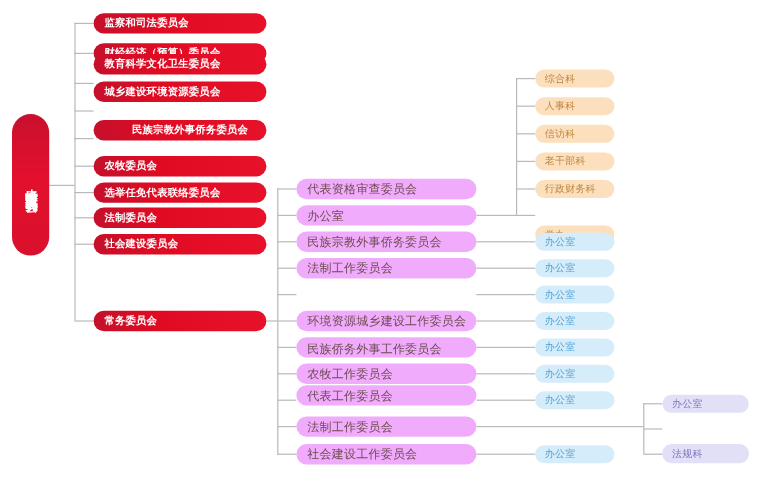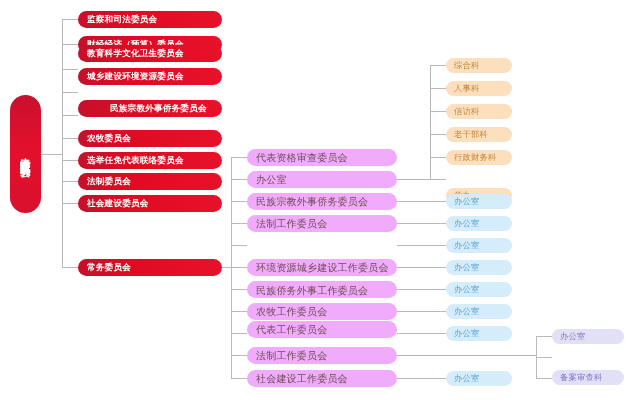--- a/index.html
+++ b/index.html
@@ -261,14 +261,17 @@
   <div class="node blue" style="top:371px;">
     <span>办公室</span>
     </div>
 
   <div class="node purple" style="top:329px;">
     <span>办公室</span>
     </div>
   <div class="node purple" style="top:370px;">
     <span>备案审查科</span>
     </div>
+  <div class="node purple" style="top:371px;">
+    <span>法规科</span>
+    </div>
 
 </div>
 
 </body></html>

